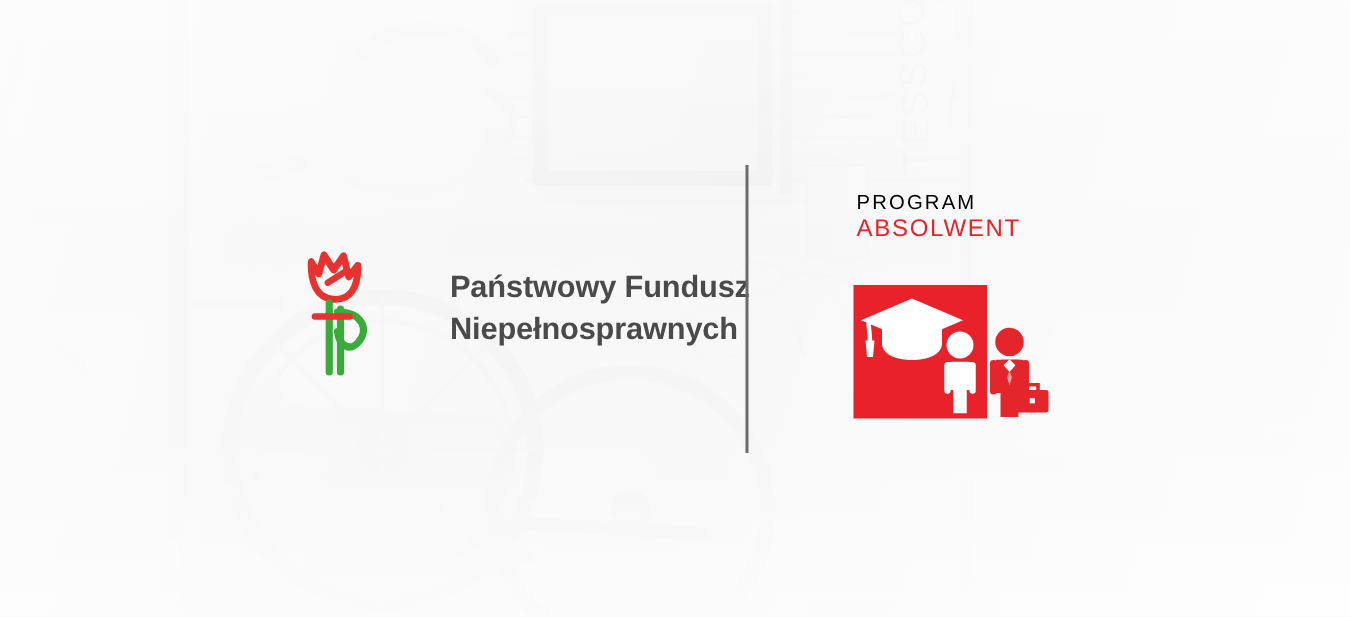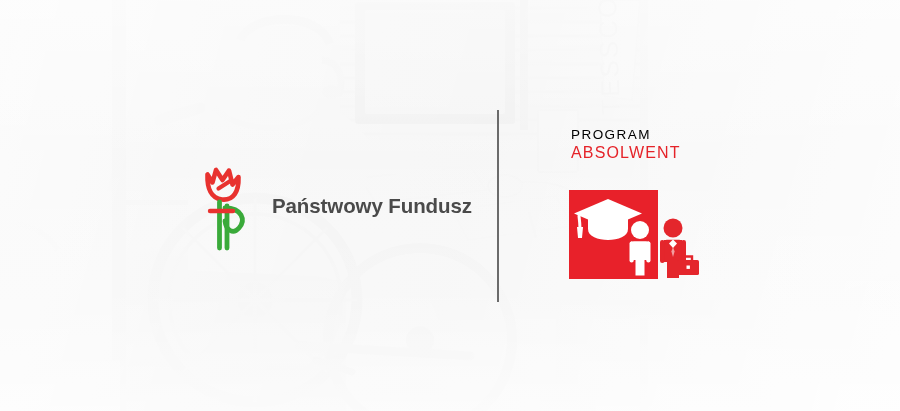--- a/index.html
+++ b/index.html
@@ -41,21 +41,21 @@
   
   .pfron-lockup {
     position:absolute; left:198px; top:158px;
     display:flex; align-items:center; gap:16px;
   }
   .tulip-mark { width:58px; height:95px; flex:0 0 auto; }
   .tulip-mark svg { display:block; width:100%; height:100%; }
   .pfron-words {
     display:flex; flex-direction:column;
     font-size:20.5px; font-weight:bold; line-height:1.33;
-    color:#4a4a4a; letter-spacing:-0.1px; white-space:nowrap;
+    color:#4a4a4a; letter-spacing:-0.1px; white-space:nowrap;margin-left:28px;
   }
 
   
   .divider {
     position:absolute; left:497px; top:110px;
     width:2px; height:192px;
     background:#6b6b6b;
   }
 
   
@@ -202,20 +202,21 @@
 
         <path d="M27,50 C44,50 48,62 41,70 C35,77 28,72 27,63" fill="none" stroke="#3aaa3a" stroke-width="4.8" stroke-linecap="round" stroke-linejoin="round"></path>
 
         <path d="M29,48 L29,90" fill="none" stroke="#3aaa3a" stroke-width="4.8" stroke-linecap="round"></path>
 
         <path d="M12,53 L35,53" fill="none" stroke="#e8322f" stroke-width="4.4" stroke-linecap="round"></path>
       </svg>
     </div>
     <div class="pfron-words">
       <span>Państwowy Fundusz</span>
+      <span>Niepełnosprawnych</span>
     </div>
   </div>
 
   <div class="divider"></div>
 
   <div class="program-caption">
     <div class="cap-line1">PROGRAM</div>
     <div class="cap-line2">ABSOLWENT</div>
   </div>
 

